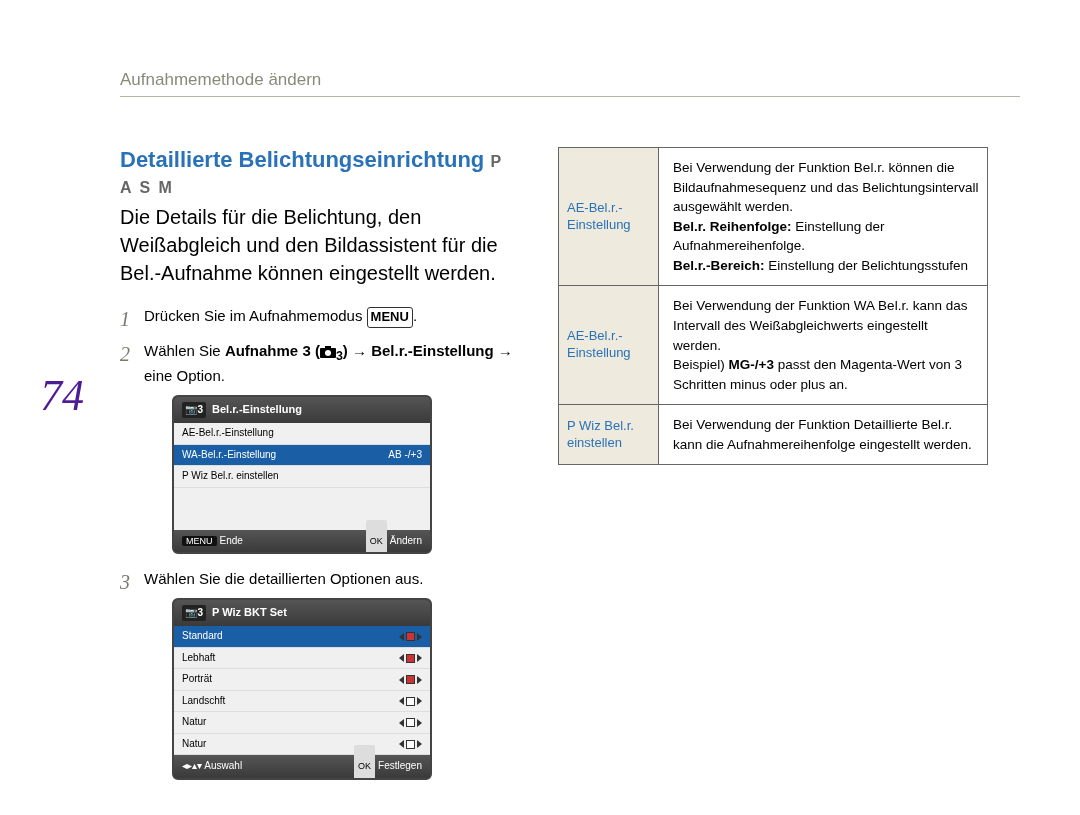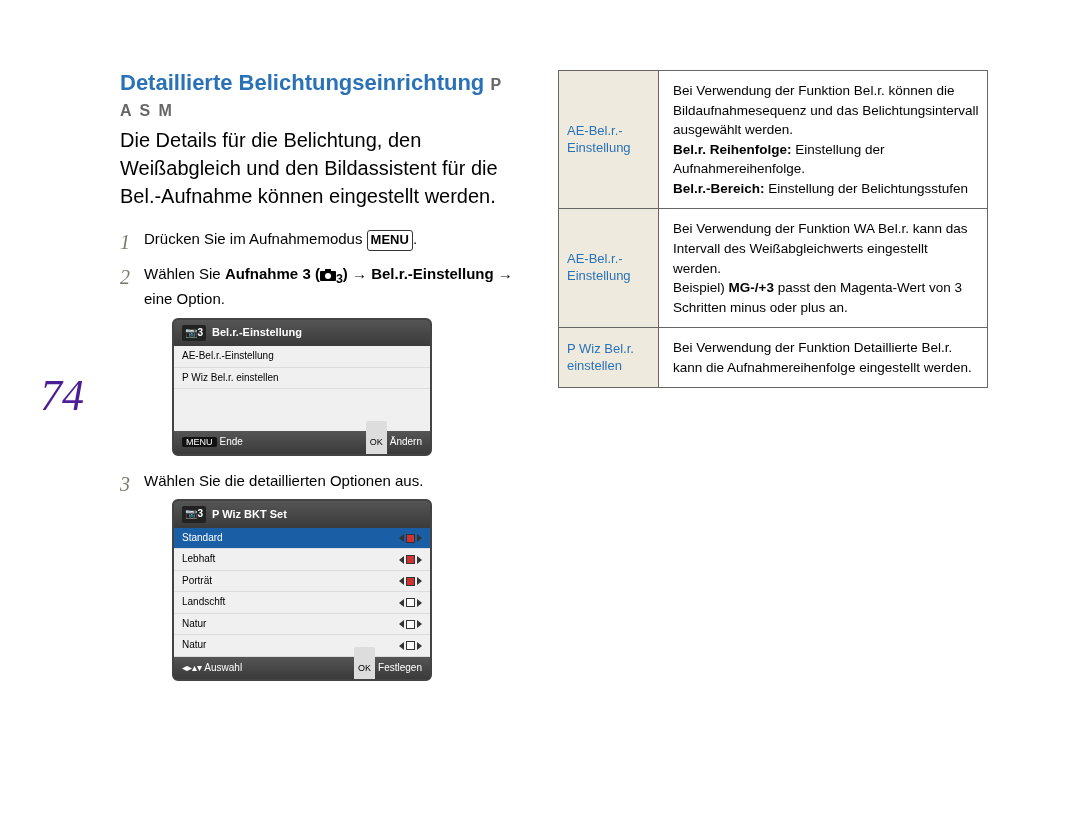--- a/index.html
+++ b/index.html
@@ -159,20 +159,21 @@
     line-height: 1.3;
   }
   table.info td.desc { line-height: 1.45; padding-left: 14px; }
 </style>
 </head>
 <body>
 
 <div class="page-wrap">
   <div class="page-num">74</div>
 
+  <div class="section-header">Aufnahmemethode ändern</div>
 
   <div class="columns">
     <div class="left-col">
       <h2 class="title">
         <span class="blue">Detaillierte Belichtungseinrichtung</span>
         <span class="modes">P A S M</span>
       </h2>
       <p class="intro">Die Details für die Belichtung, den Weißabgleich und den Bildassistent für die Bel.-Aufnahme können eingestellt werden.</p>
 
       <ol class="steps">
@@ -194,20 +195,24 @@
           
           <div class="screen">
             <div class="screen-header">
               <span class="small-cam">📷<span>3</span></span>
               <span>Bel.r.-Einstellung</span>
             </div>
             <div class="screen-body">
               <div class="row">
                 <span>AE-Bel.r.-Einstellung</span>
                 <span></span>
+              </div>
+              <div class="row highlight">
+                <span>WA-Bel.r.-Einstellung</span>
+                <span>AB -/+3</span>
               </div>
               <div class="row">
                 <span>P Wiz Bel.r. einstellen</span>
                 <span></span>
               </div>
               <div class="blank"></div>
             </div>
             <div class="screen-footer">
               <span><span class="pill">MENU</span><span>Ende</span></span>
               <span><span class="ok-pill">OK</span><span>Ändern</span></span>

